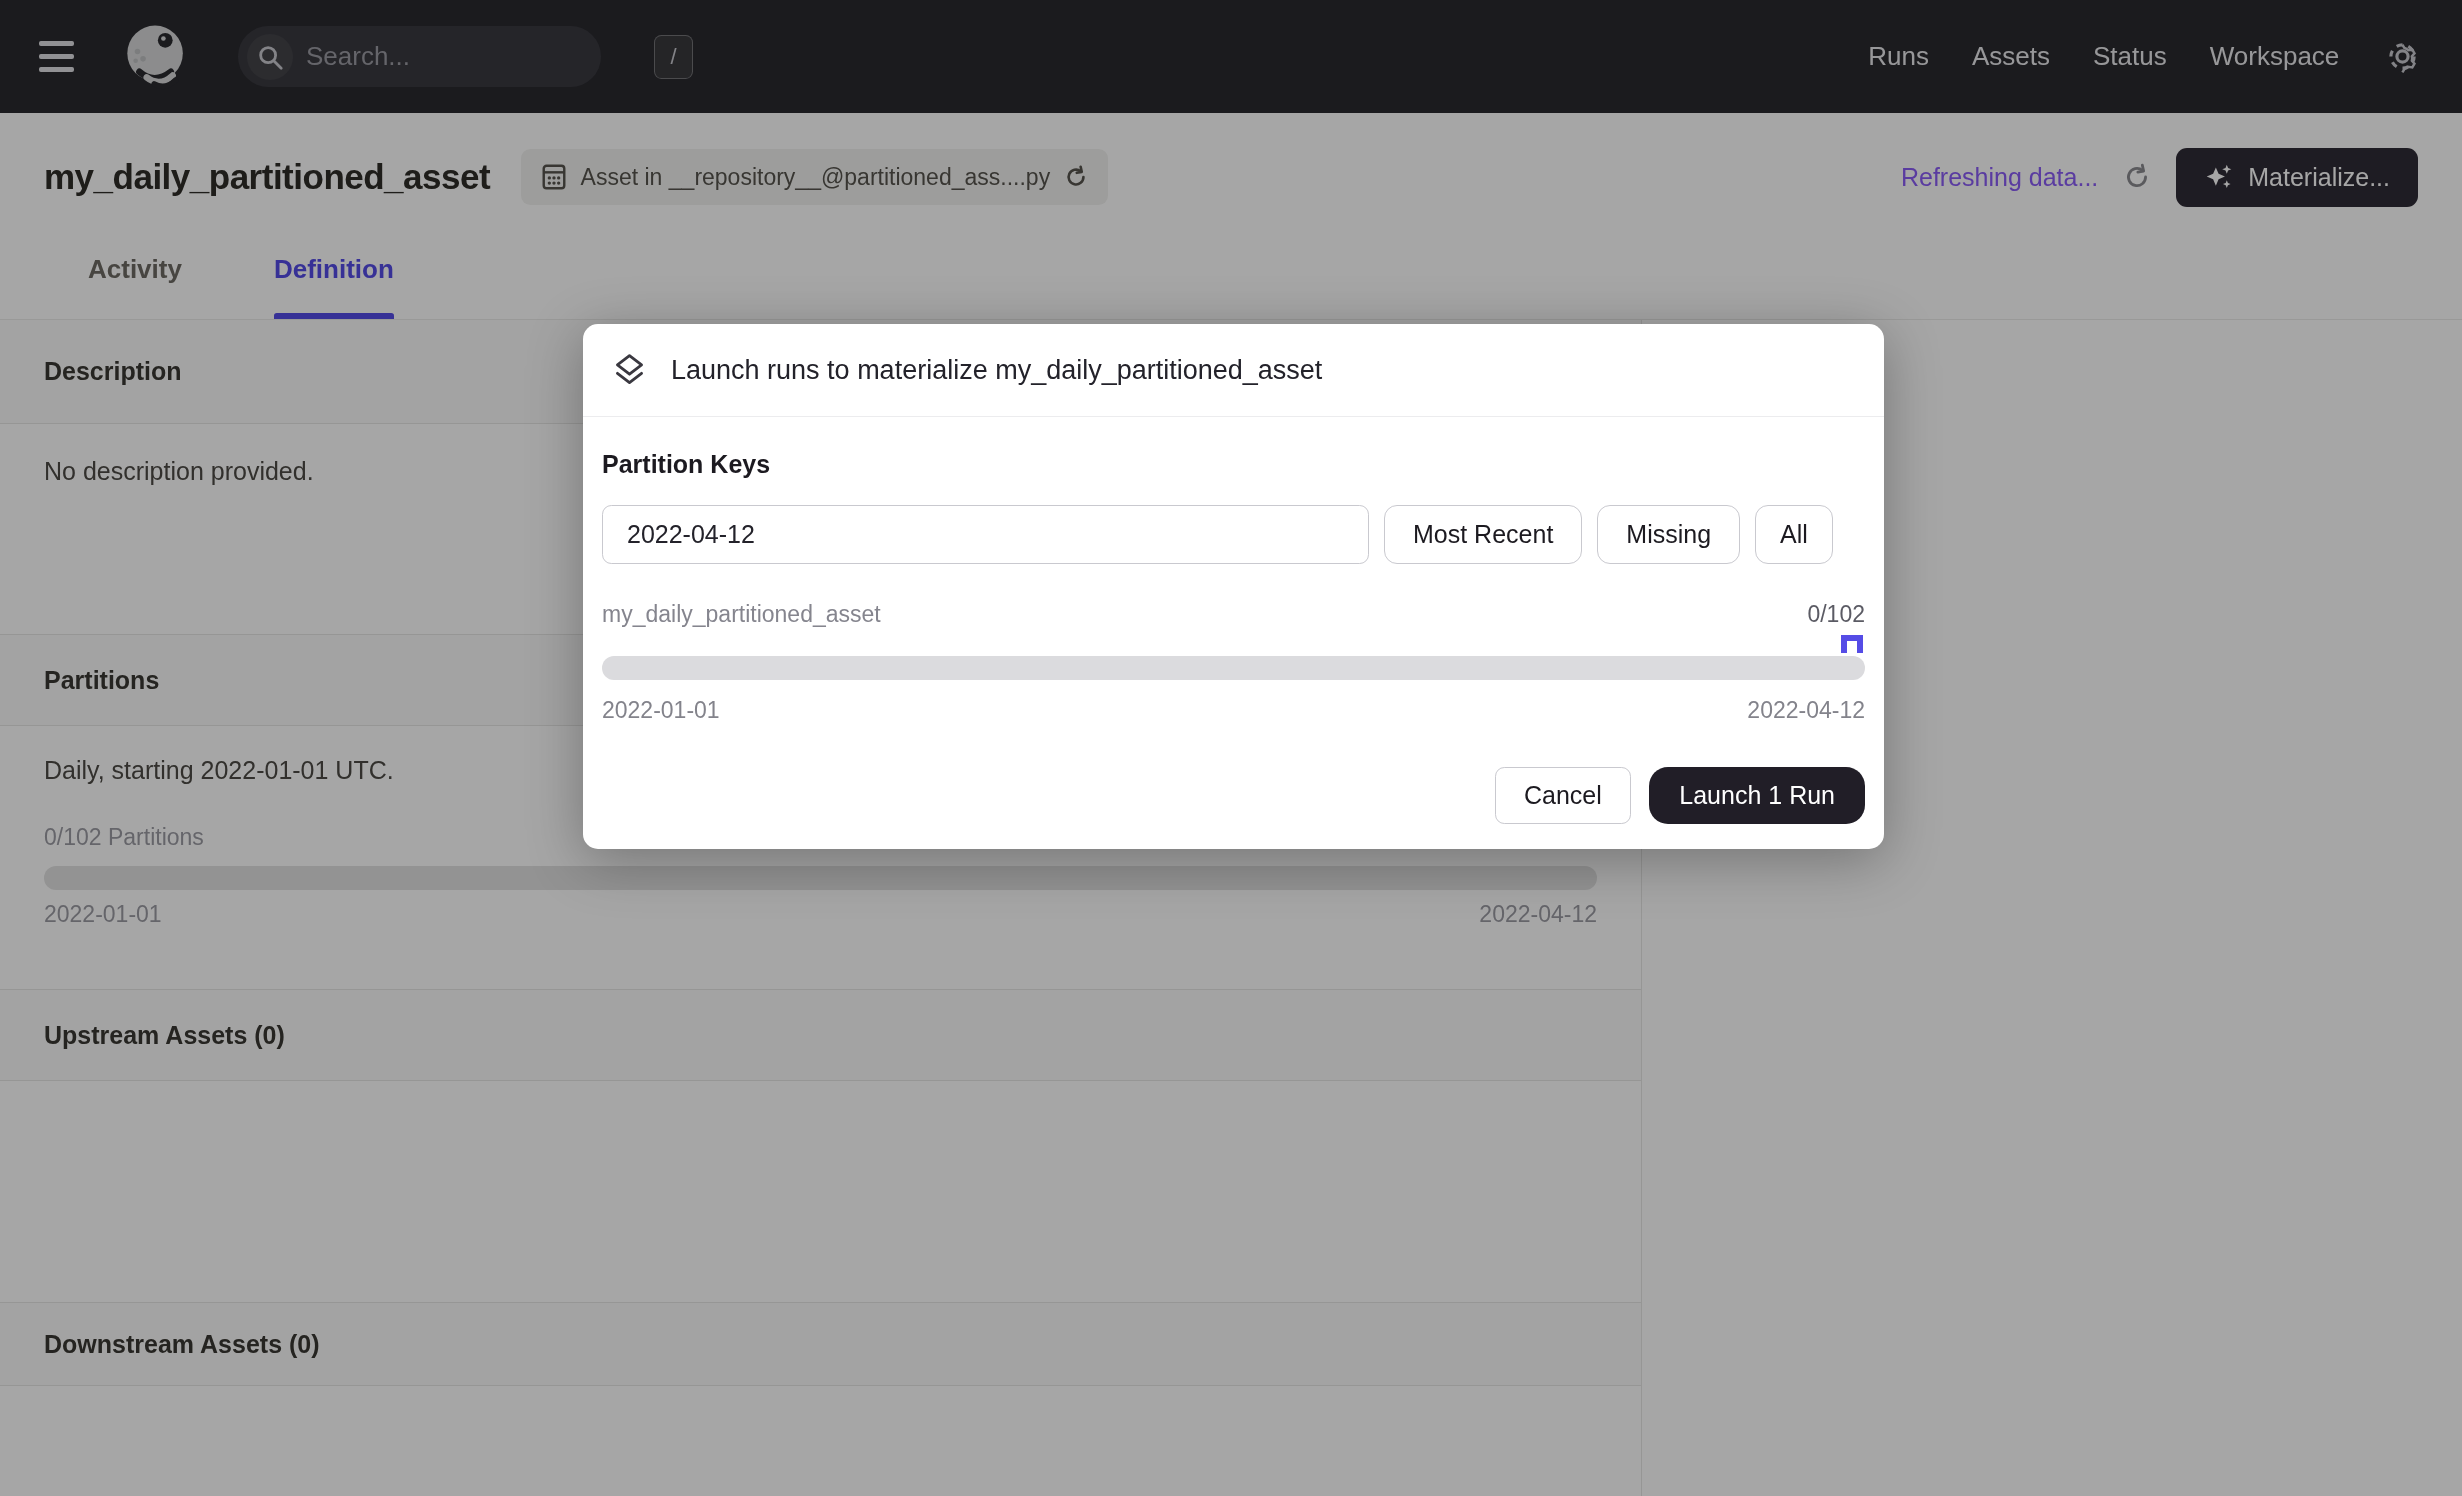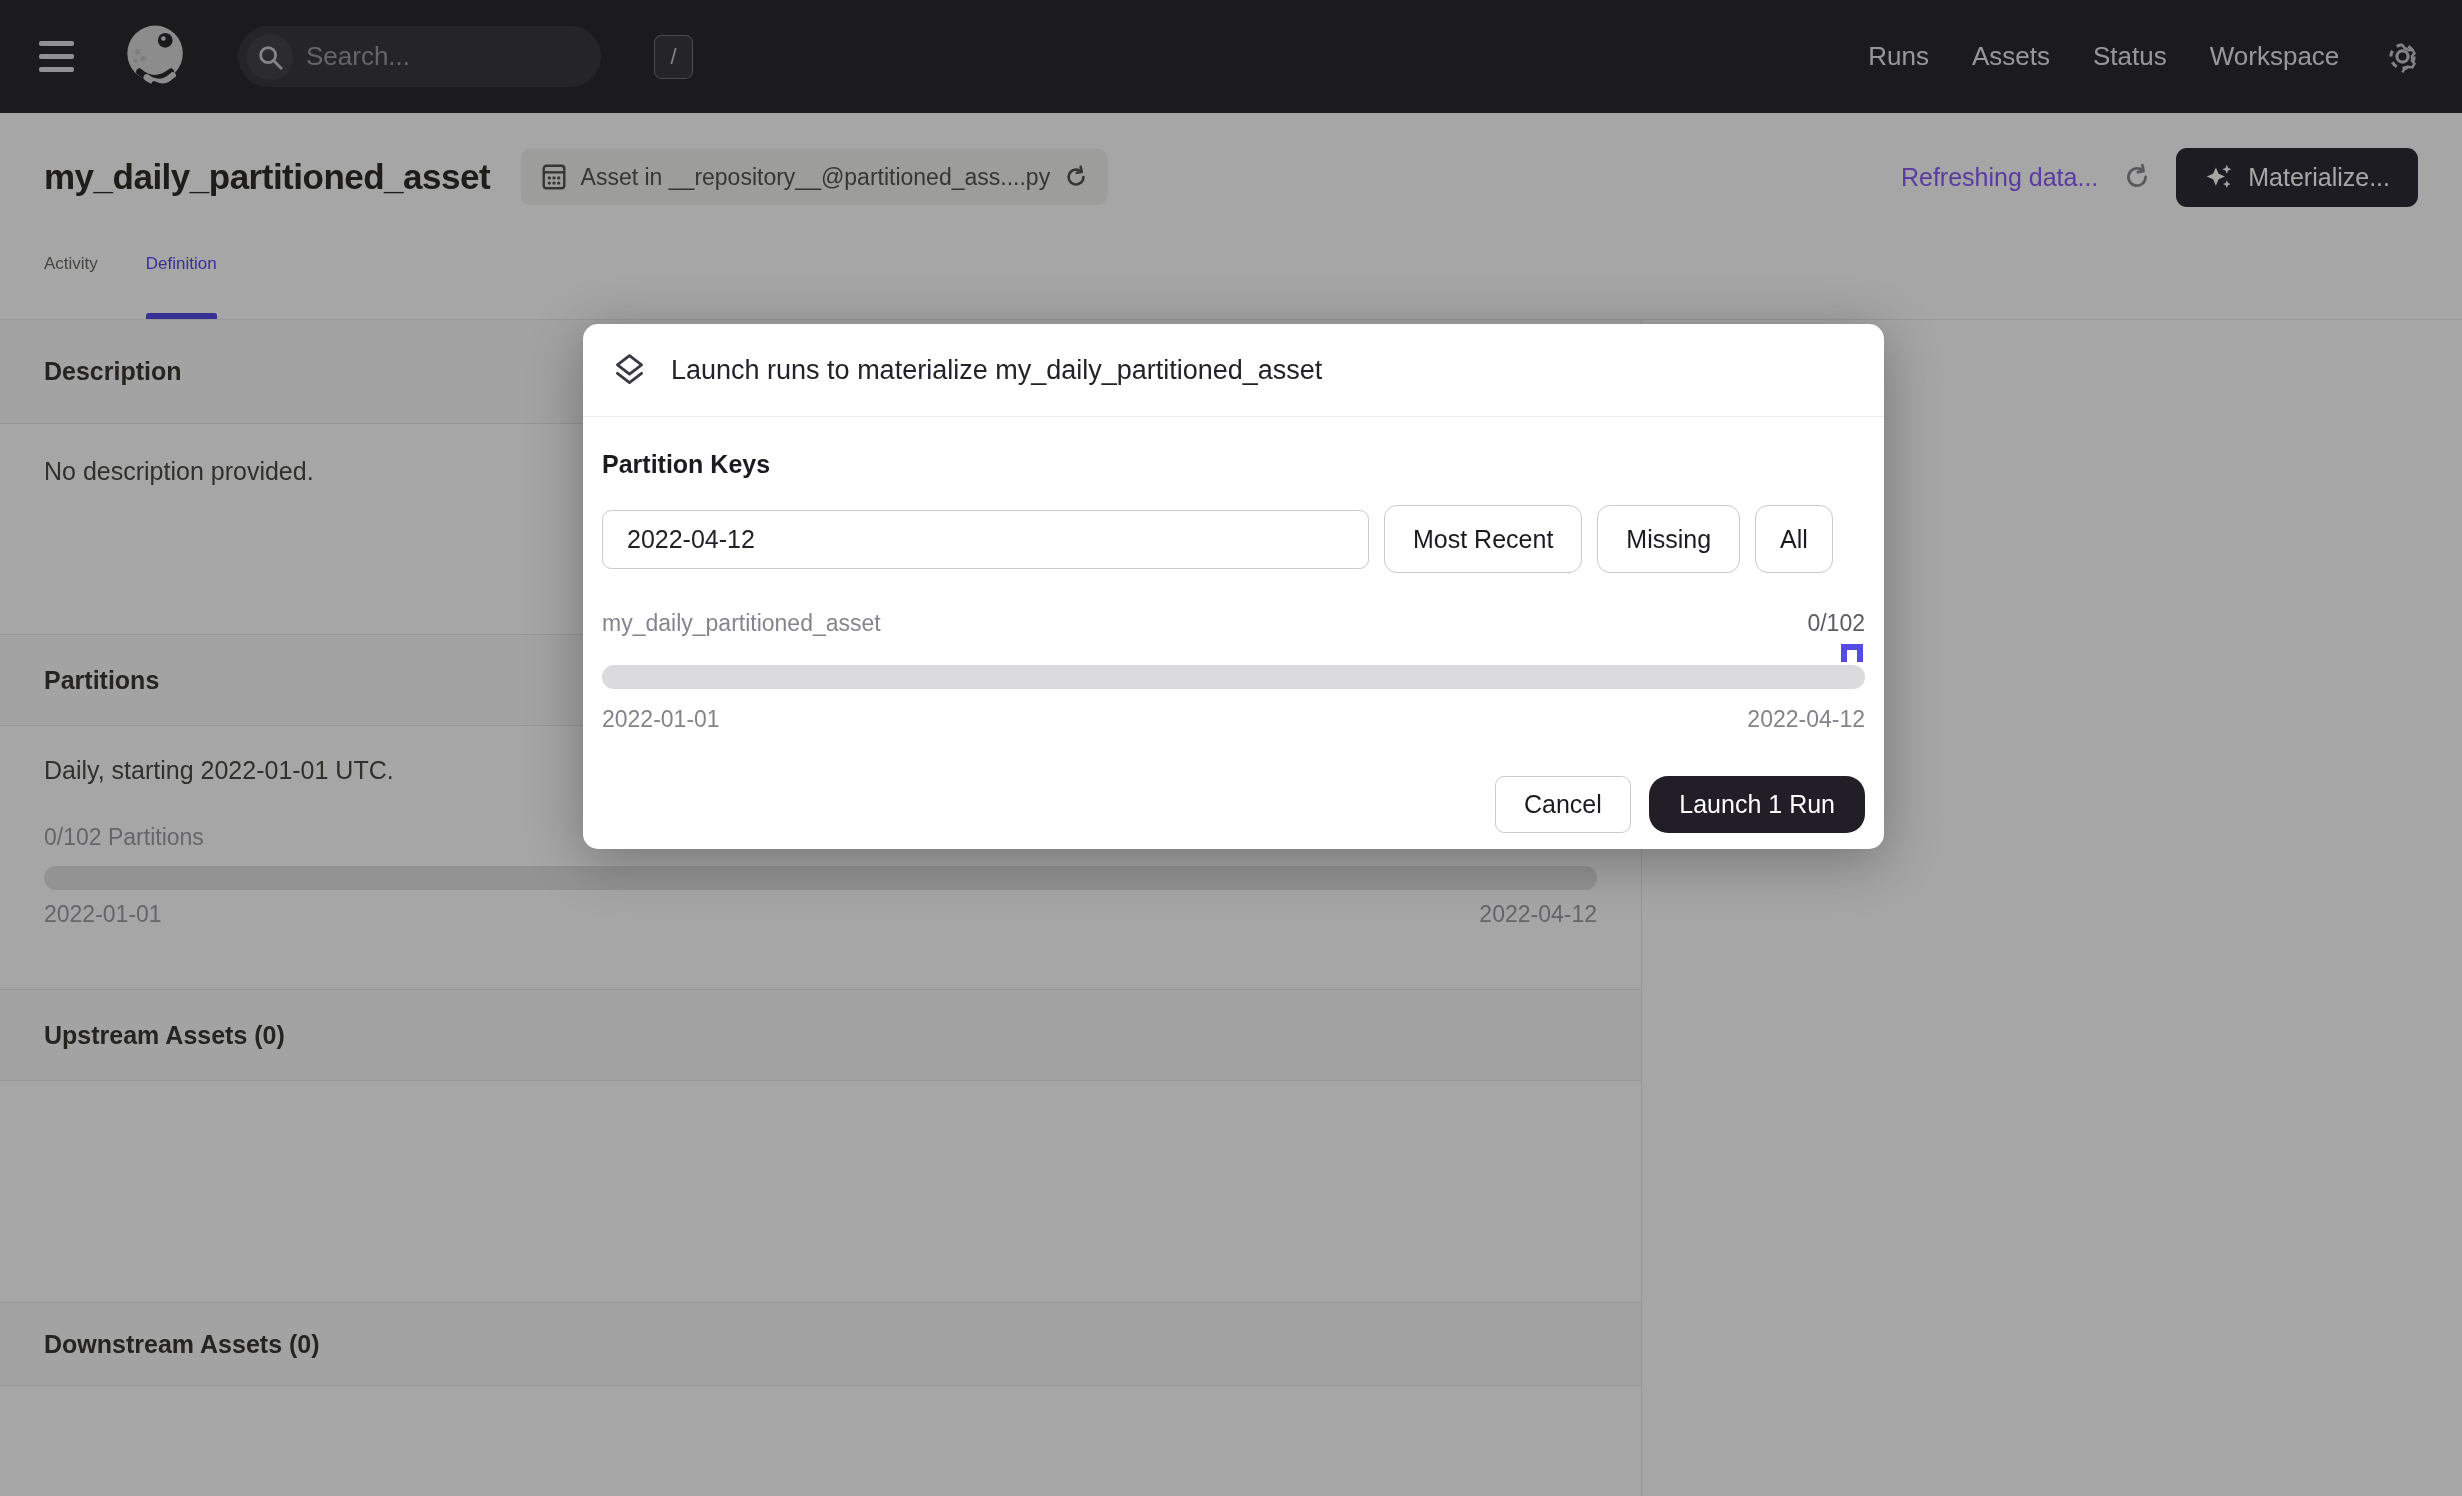--- a/index.html
+++ b/index.html
@@ -36,22 +36,22 @@
     gap:13px; padding:0 18.5px; cursor:pointer; }
   .asset-badge .badge-text { font-size:23px; color:#56544E; }
   .header-right { margin-left:auto; display:flex; align-items:center; gap:24px; }
   .refreshing { font-size:25px; color:#8b5cf6; }
   .materialize-btn { height:59px; background:#2F2B36; color:#FFFFFF; border:0; border-radius:11px;
     display:flex; align-items:center; gap:13px; padding:0 28px; font-size:25px;
     font-family:inherit; cursor:pointer; }
 
   
   .tabs { display:flex; gap:48px; padding:0 44px; border-bottom:1.9px solid #ECECEA; background:#fff; height:79px; }
-  .tab { font-size:17px; font-weight:400; color:#6E6B64; display:flex; align-items:flex-start;
-    padding-top:13px; position:relative; cursor:pointer; }
+  .tab { font-size:26px; font-weight:700; color:#6E6B64; display:flex; align-items:flex-start;
+    padding-top:13px; position:relative; cursor:pointer;margin-left:44px; }
   .tab.active { color:var(--accent); }
   .tab.active::after { content:""; position:absolute; left:0; right:0; bottom:0; height:5.6px;
     background:var(--accent); border-radius:2.8px 2.8px 0 0; }
 
   
   .content { display:flex; height:1178px; background:#fff; }
   .main { width:1642px; border-right:1.9px solid var(--border); }
   .side { flex:1; }
   .sec-header { display:flex; align-items:center; padding:0 44px; border-bottom:1.9px solid var(--border);
     font-size:25px; font-weight:700; color:#3A3833; background:#FBFBFA; }
@@ -74,21 +74,21 @@
   .modal { position:fixed; left:583px; top:324px; width:1301px; height:525px; background:#fff;
     border-radius:15px; box-shadow:0 11px 56px rgba(0,0,0,0.30); z-index:50; overflow:hidden; }
   .m-header { height:93px; border-bottom:1.9px solid #ECECEE; display:flex; align-items:center;
     gap:22px; padding:0 27px; }
   .m-title { font-size:27px; font-weight:500; color:#23222A; }
   .m-body { padding:33px 19px 0; }
   .m-label { font-size:25px; font-weight:700; color:#1C1A20; margin-bottom:26px; }
   .m-row { display:flex; gap:15px; align-items:center; }
   .m-input { width:767px; height:59px; border:1.9px solid #C9C9CF; border-radius:9.3px;
     padding:0 24px; font-size:25px; color:#23222A; font-family:inherit; outline:none; }
-  .chip { height:68px; border:1.9px solid #C9C9CF; background:#fff; border-radius:13px;
+  .chip { height:59px; border:1.9px solid #C9C9CF; background:#fff; border-radius:13px;
     font-size:25px; color:#1C1A20; font-family:inherit; padding:0 28px; cursor:pointer; }
   .chip.small { padding:0 24px; }
   .m-asset-row { margin-top:37px; display:flex; justify-content:space-between; align-items:center; }
   .m-asset-name { font-size:23px; color:#85858E; }
   .m-asset-count { font-size:23px; color:#5B5B64; }
   .m-marker-row { height:28px; position:relative; }
   .m-marker { position:absolute; right:1.9px; bottom:2.8px; width:22px; height:18.5px;
     border:6.5px solid var(--accent); border-bottom:0; }
   .m-bar { height:24px; border-radius:12px; background:#DBDBDE; }
   .m-dates { margin-top:16.7px; display:flex; justify-content:space-between;

